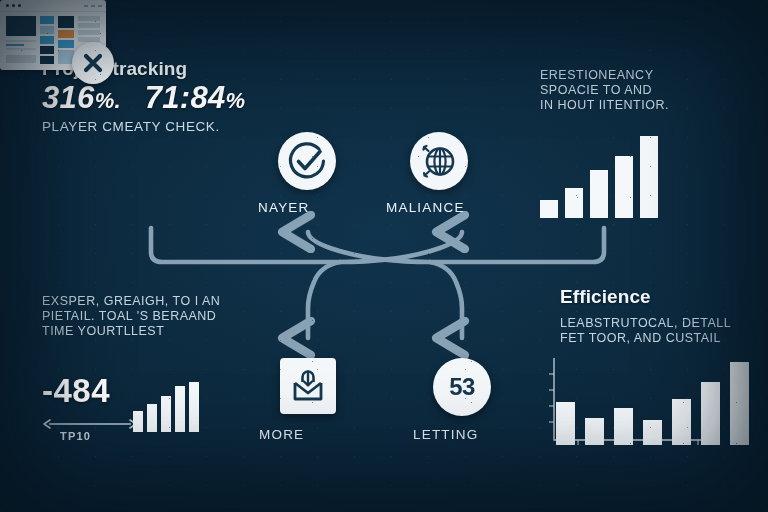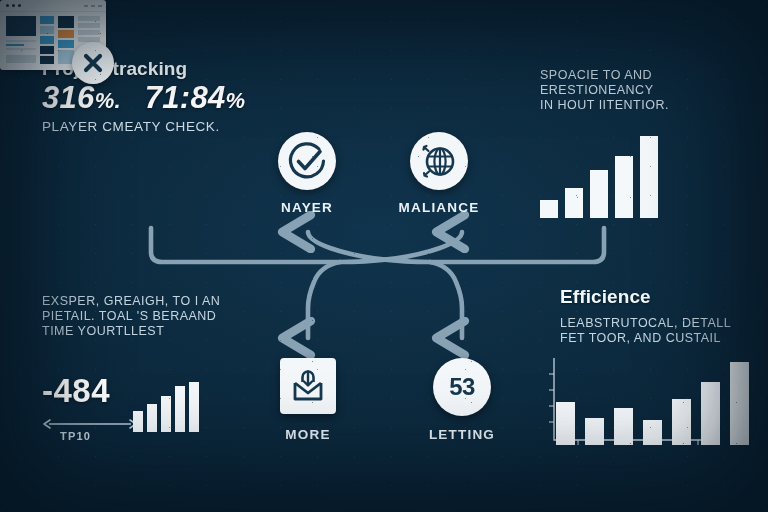--- a/index.html
+++ b/index.html
@@ -85,23 +85,22 @@
     position:absolute;width:58px;height:58px;border-radius:50%;
     background:#f3f7fa;box-shadow:0 3px 8px rgba(0,0,0,.4);
   }
   .circ svg{position:absolute;left:0;top:0;}
   .sq{
     position:absolute;width:56px;height:56px;border-radius:4px;
     background:#f3f7fa;box-shadow:0 3px 8px rgba(0,0,0,.4);
   }
   .sq svg{position:absolute;left:0;top:0;}
   .icon-label{
-    position:absolute;font-size:13.5px;font-weight:bold;letter-spacing:1.2px;
+    position:absolute;font-size:13.5px;font-weight:normal;letter-spacing:1.2px;
     color:#eaf2f7;text-transform:uppercase;white-space:nowrap;
-    text-align:center;
   }
   .numtext{
     position:absolute;left:0;top:0;width:58px;height:58px;
     display:flex;align-items:center;justify-content:center;
     font-size:24px;font-weight:bold;color:#16384f;letter-spacing:-.5px;
   }
 
   
   .bars{position:absolute;display:flex;align-items:flex-end;}
   .bars .bar{background:#f4f8fb;}
@@ -177,22 +176,22 @@
     </div>
     <div id="x-badge">
       <svg width="42" height="42" viewBox="0 0 42 42">
         <path d="M14 14 L28 28 M28 14 L14 28" stroke="#16384f" stroke-width="4.2" stroke-linecap="round" fill="none"></path>
       </svg>
     </div>
   </div>
 
   <div class="panel" style="left:540px;top:60px;">
     <div style="position:relative;margin-top:8px;width:215px;">
+      <div class="body-line">ERESTIONEANCY</div>
       <div class="body-line">SPOACIE TO AND</div>
-      <div class="body-line">ERESTIONEANCY</div>
       <div class="body-line">IN HOUT IITENTIOR.</div>
     </div>
   </div>
 
   <div class="bars" id="chart-q">
     <div class="bar" style="height:22%;"></div>
     <div class="bar" style="height:37%;"></div>
     <div class="bar" style="height:58%;"></div>
     <div class="bar" style="height:76%;"></div>
     <div class="bar" style="height:100%;"></div>

